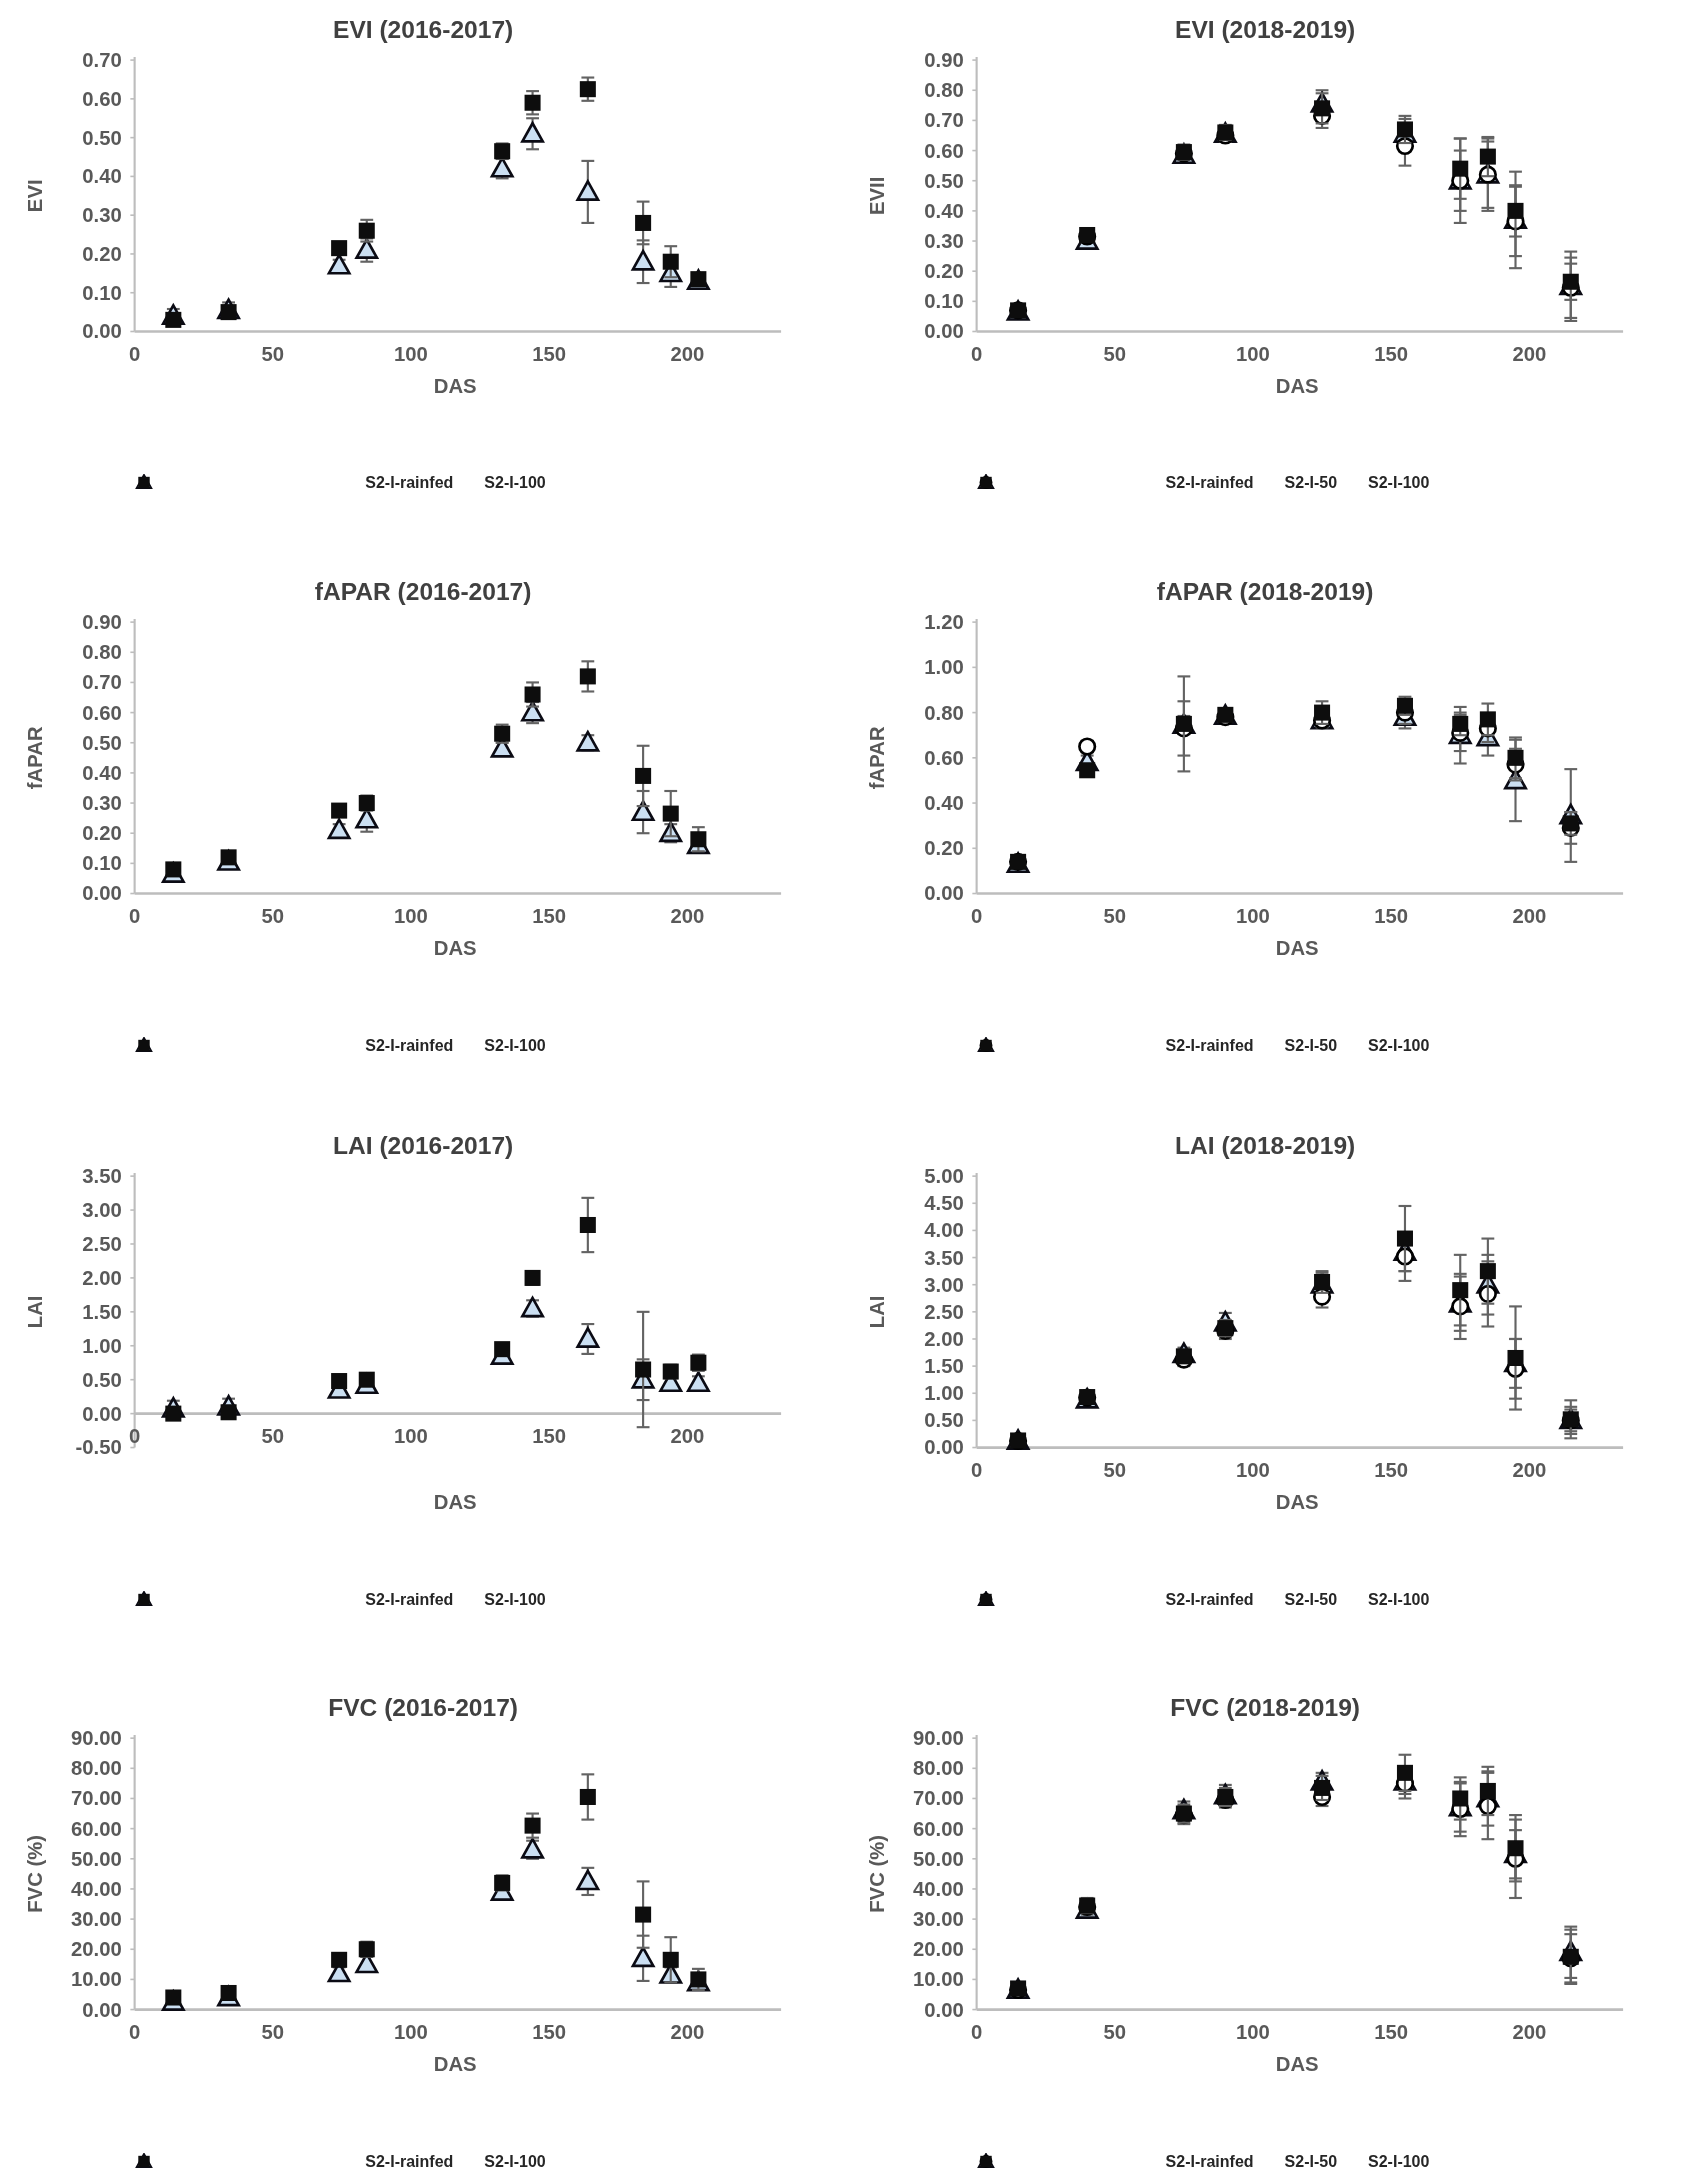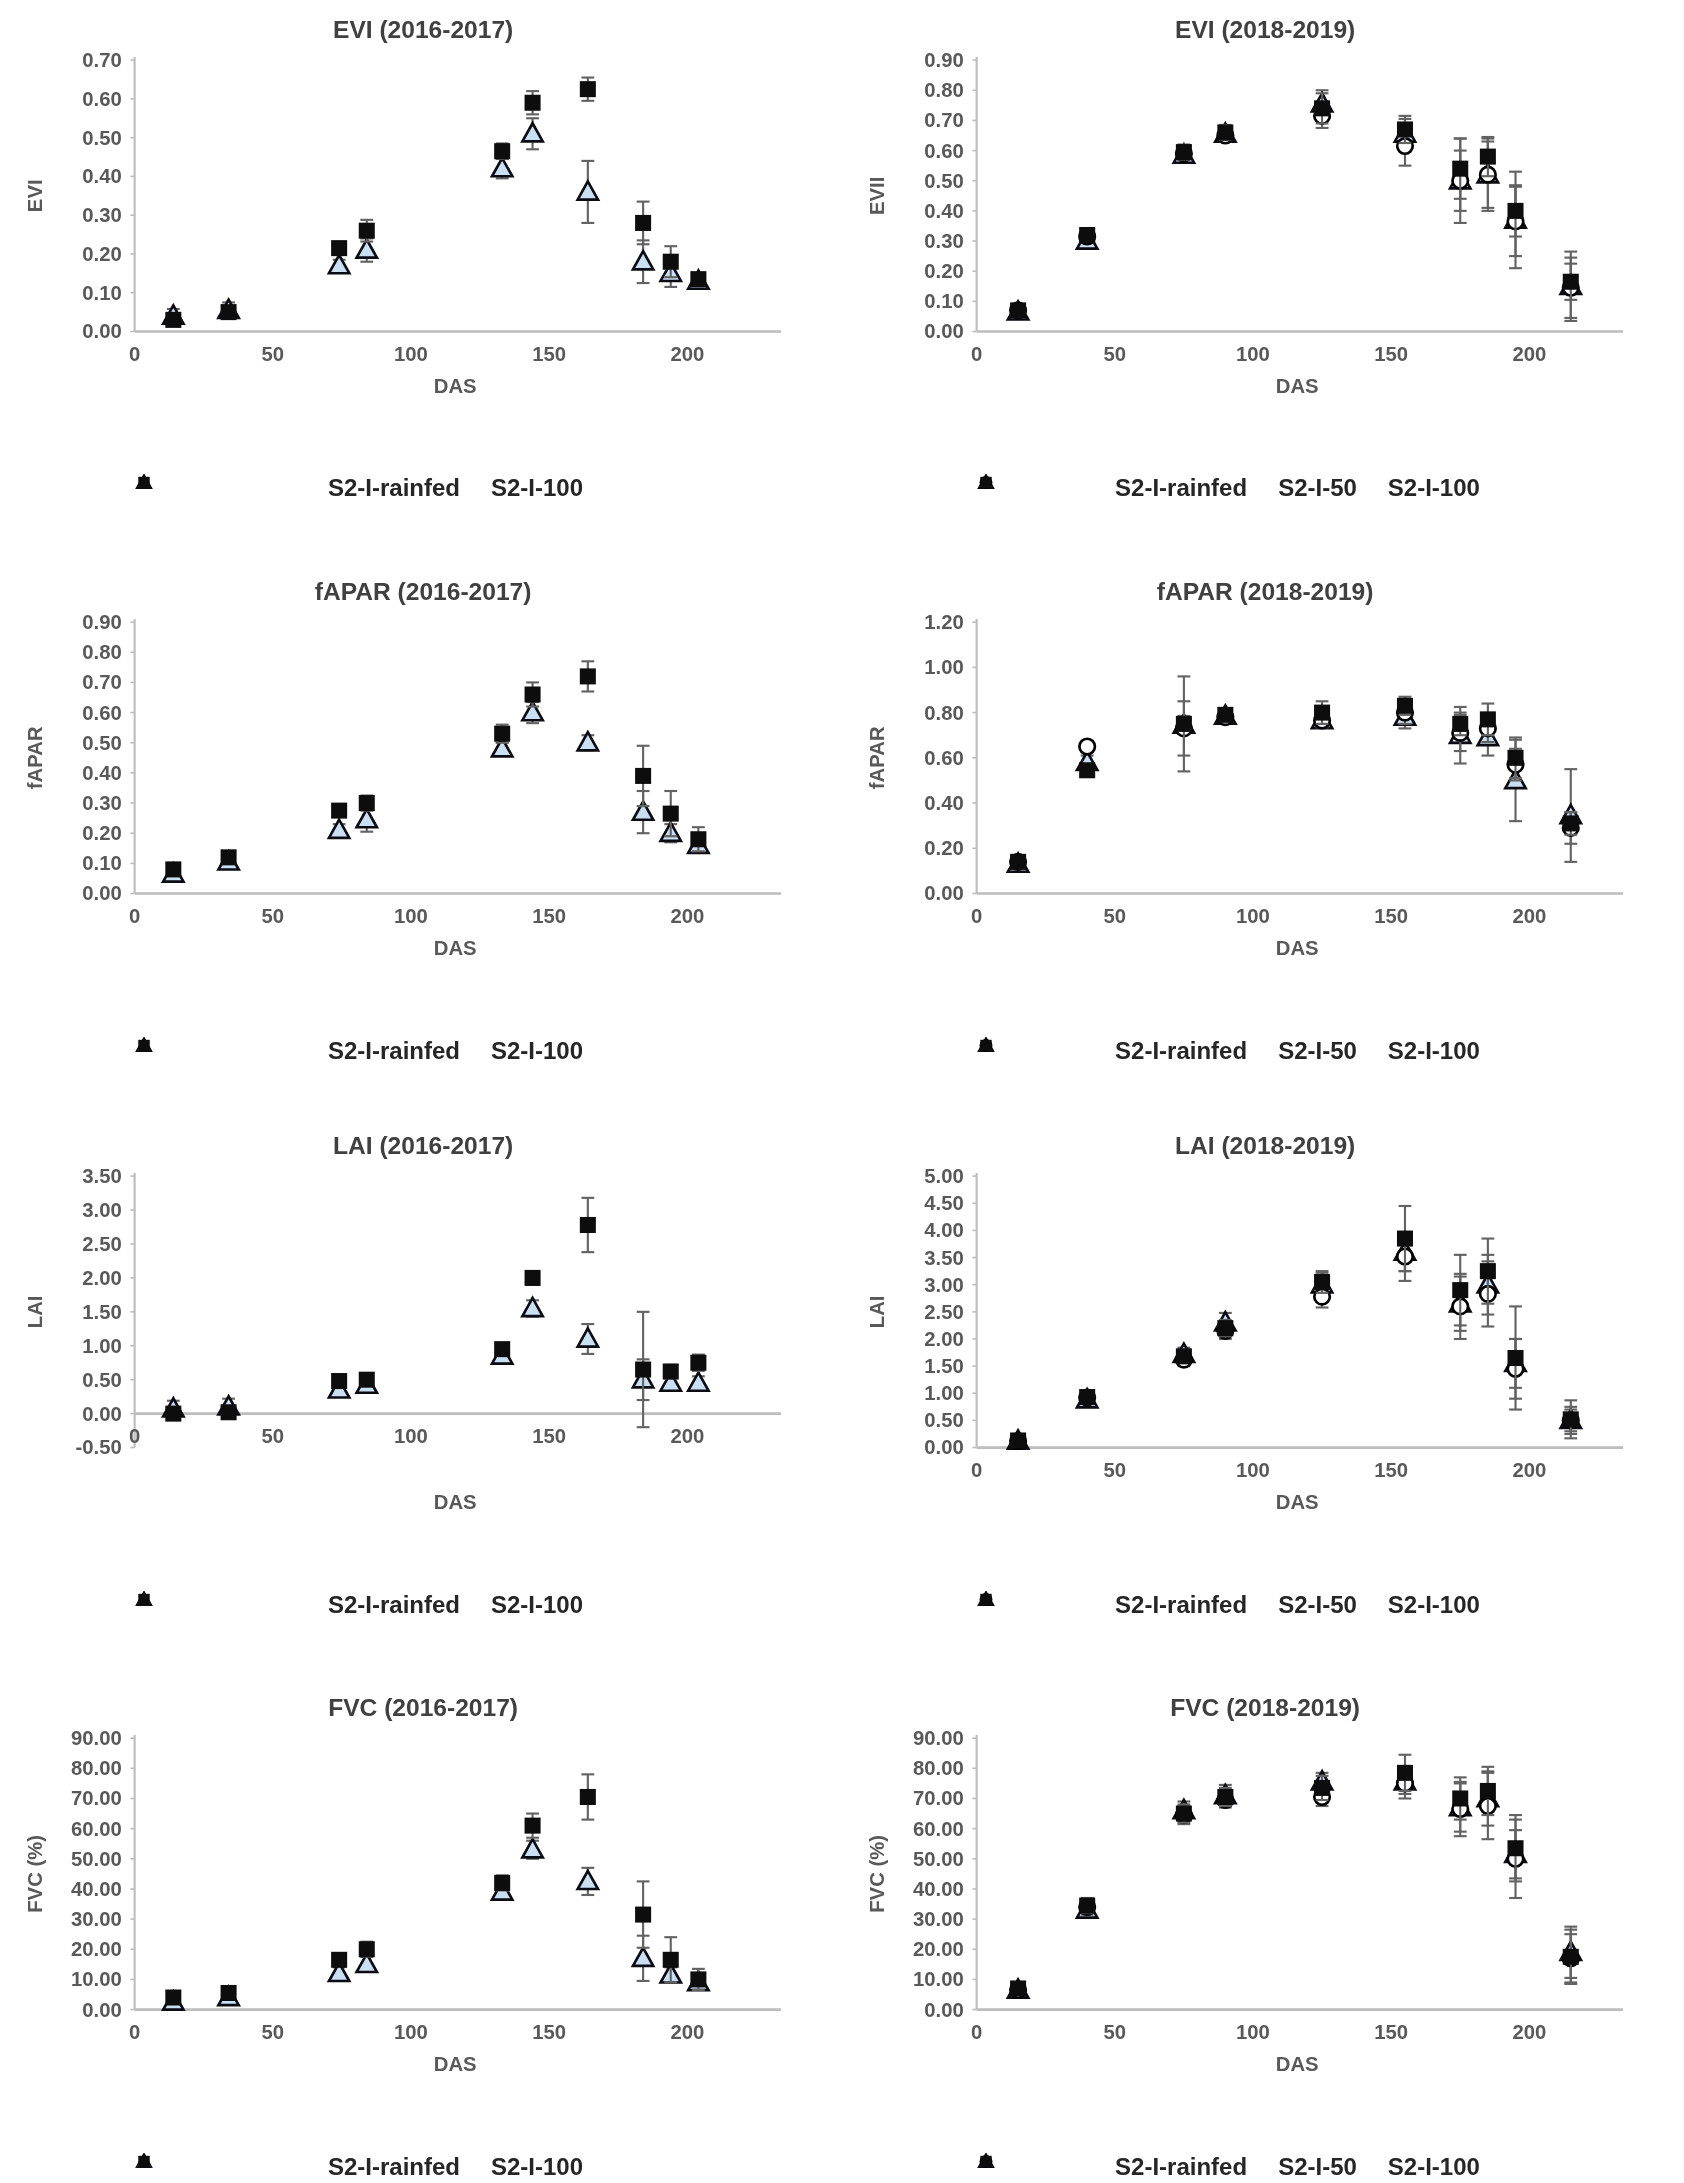--- a/index.html
+++ b/index.html
@@ -10,21 +10,21 @@
     grid-template-rows:546px 546px 546px 547px;
     width:1601px;height:2183px;background:#bef264;
   }
   .cell{position:relative;overflow:hidden;background:#ffffff;}
   .cell svg{position:absolute;left:0;top:0;}
   .legend{
     position:absolute;left:135px;width:641px;
     display:flex;justify-content:center;align-items:center;gap:31px;
   }
   .legend-item{display:flex;align-items:center;gap:6.4px;}
-  .legend-label{font-size:24px;font-weight:700;color:#262626;letter-spacing:0px;}
+  .legend-label{font-size:16px;font-weight:700;color:#262626;letter-spacing:0px;}
   svg text{font-family:"Liberation Sans",sans-serif;}
 </style>
 </head>
 <body>
 
 <main>
   <div id="charts-grid">
       <div class="cell">
         <svg width="842" height="546" viewBox="0 0 1576 1021">
           <g transform="translate(0,0)">

